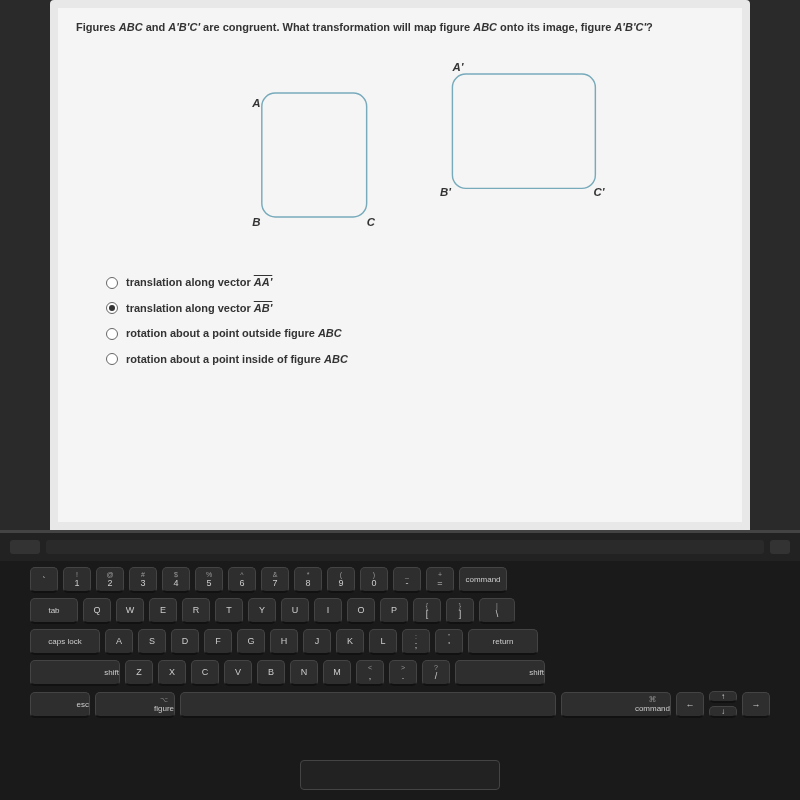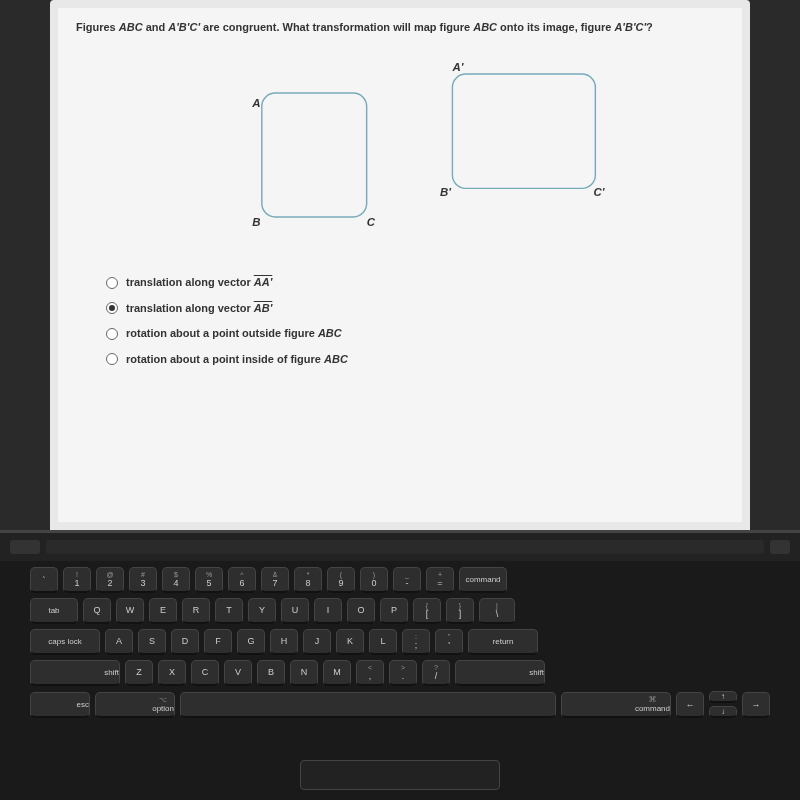--- a/index.html
+++ b/index.html
@@ -458,21 +458,21 @@
         </div>
       </div>
 
       <div class="key-row">
         <div class="key key-xxl" style="width:60px;">
           <span style="font-size:8px;color:#ccc;">esc</span>
         </div>
         <div class="key key-xxl" style="width:80px;">
           <div style="display:flex;flex-direction:column;align-items:center;">
             <span style="font-size:7px;color:#888;">⌥</span>
-            <span style="font-size:8px;color:#ccc;">option</span>
+            <span style="font-size:8px;color:#ccc;">figure</span>
           </div>
         </div>
         <div class="key key-space"></div>
         <div class="key key-xxl" style="width:110px;">
           <div style="display:flex;flex-direction:column;align-items:center;">
             <span style="font-size:8px;color:#888;">⌘</span>
             <span style="font-size:8px;color:#ccc;">command</span>
           </div>
         </div>
         <div class="key key-sm">

